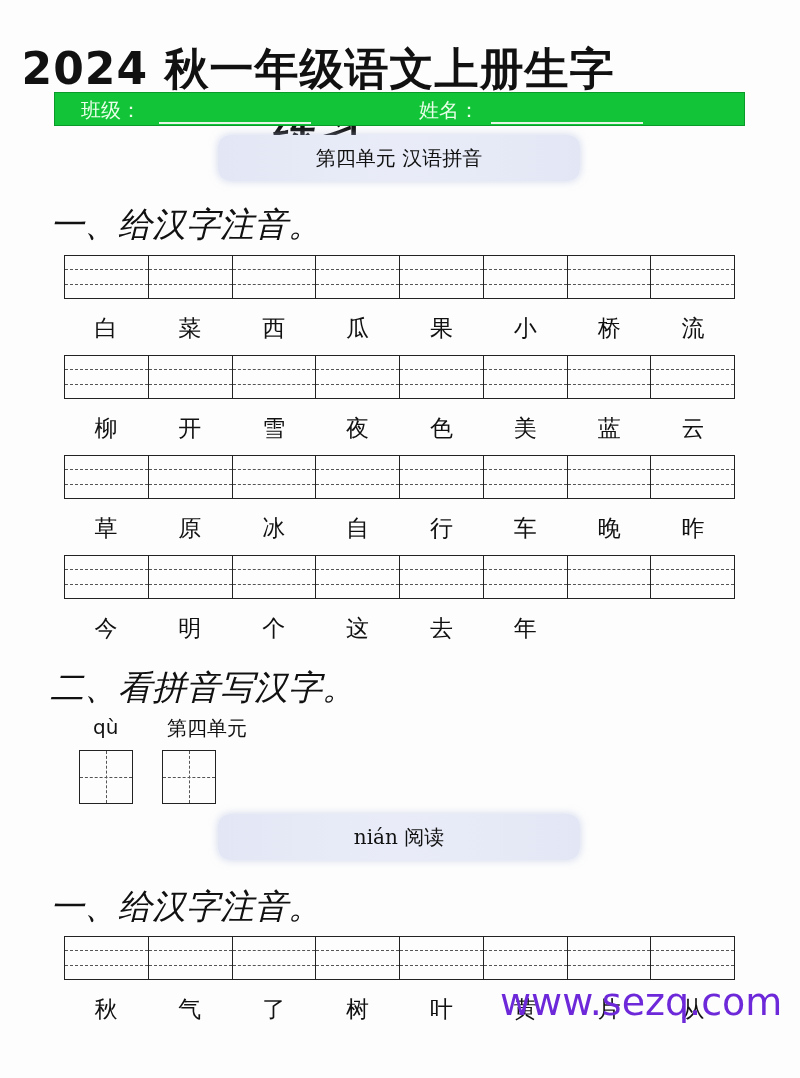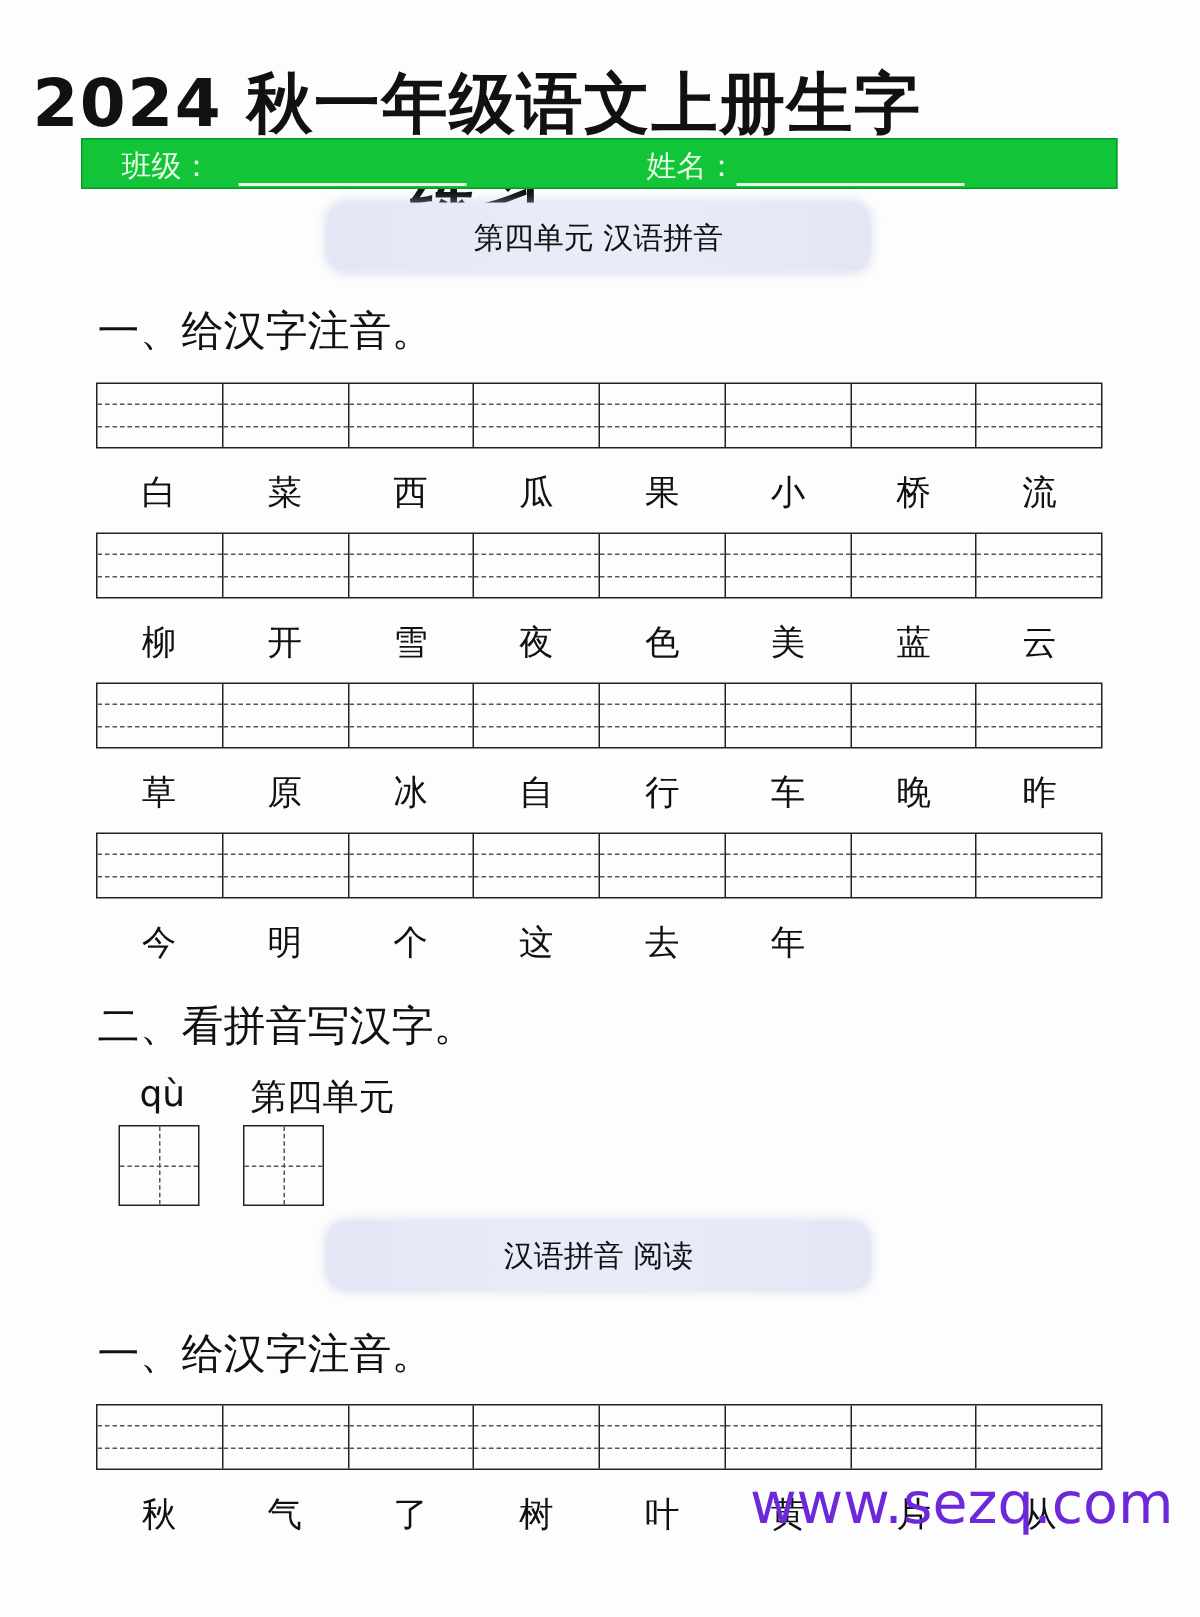--- a/index.html
+++ b/index.html
@@ -6,45 +6,45 @@
   body { width:800px; height:1078px; background:#fdfdfd; position:relative; overflow:hidden;
          font-family:"DejaVu Serif", "Liberation Serif", serif; color:#111; }
   .title { position:absolute; top:40px; left:0; width:636px; text-align:center; font-size:44px; font-weight:bold;
            font-family:"DejaVu Sans", sans-serif; letter-spacing:1px; }
   .greenbar { position:absolute; left:54px; top:92px; width:691px; height:34px; background:#12c438;
               border:1px solid #0a9a2a; box-sizing:border-box; }
   .gb-label { position:absolute; top:4px; font-size:20px; color:#e8ffe8; font-family:"DejaVu Sans", sans-serif; }
   .gb-line { position:absolute; top:28px; height:1px; border-bottom:2px solid #e6f5e6; }
   .unit-pill { position:absolute; height:46px; background:linear-gradient(90deg,#e3e7f5,#e9ecf8 50%,#e3e7f5); border-radius:12px;
                box-shadow:0 0 8px rgba(180,190,225,.6); text-align:center; font-size:20px; line-height:46px; }
-  .sec-heading { position:absolute; left:65px; font-size:28px; }
+  .sec-heading { position:absolute; left:50px; font-size:34px;font-style:italic; }
   .grid { position:absolute; left:64px; width:671px; height:44px; border:1.5px solid #222; box-sizing:border-box;
           display:flex; }
   .grid .cell { flex:1; border-right:1.5px solid #222; position:relative; }
   .grid .cell:last-child { border-right:none; }
   .grid .cell::before, .grid .cell::after { content:""; position:absolute; left:0; right:0; border-top:1px dashed #555; }
   .grid .cell::before { top:13px; }
   .grid .cell::after { top:28px; }
   .chars { position:absolute; left:64px; width:671px; display:flex; }
   .chars span { flex:1; text-align:center; font-size:23px; }
-  .pinyin { position:absolute; font-family:"DejaVu Sans", sans-serif; font-size:24px; }
+  .pinyin { position:absolute; font-family:"DejaVu Sans", sans-serif; font-size:20px; }
   .tian { position:absolute; width:54px; height:54px; border:1.5px solid #222; box-sizing:border-box; }
   .tian::before { content:""; position:absolute; left:50%; top:0; bottom:0; border-left:1px dashed #555; }
   .tian::after { content:""; position:absolute; top:50%; left:0; right:0; border-top:1px dashed #555; }
   .watermark { position:absolute; left:500px; top:980px; font-size:38px; color:#6d28d9; font-family:"DejaVu Sans", sans-serif; }
 </style>
 </head>
 <body>
 
 <div class="title">2024 秋一年级语文上册生字练习</div>
 
 <div class="greenbar">
   <span class="gb-label" style="left:26px">班级：</span>
   <span class="gb-line" style="left:104px;width:152px"></span>
-  <span class="gb-label" style="left:376px">姓名：</span>
+  <span class="gb-label" style="left:364px">姓名：</span>
   <span class="gb-line" style="left:436px;width:152px"></span>
 </div>
 
 <div class="unit-pill" style="left:218px;top:135px;width:362px">第四单元  汉语拼音</div>
 
 <div class="sec-heading" style="top:202px">一、给汉字注音。</div>
 
 <div class="grid" style="top:255px">
     <div class="cell"></div>
     <div class="cell"></div>
@@ -129,21 +129,21 @@
     <span></span>
 </div>
 
 <div class="sec-heading" style="top:665px">二、看拼音写汉字。</div>
 
 <div class="pinyin" style="left:93px;top:715px">qù</div>
 <div class="pinyin" style="left:167px;top:715px">第四单元</div>
 <div class="tian" style="left:79px;top:750px"></div>
 <div class="tian" style="left:162px;top:750px"></div>
 
-<div class="unit-pill" style="left:218px;top:814px;width:362px">汉语拼音  阅读</div>
+<div class="unit-pill" style="left:218px;top:814px;width:362px">nián  阅读</div>
 
 <div class="sec-heading" style="top:884px">一、给汉字注音。</div>
 
 <div class="grid" style="top:936px">
     <div class="cell"></div>
     <div class="cell"></div>
     <div class="cell"></div>
     <div class="cell"></div>
     <div class="cell"></div>
     <div class="cell"></div>

